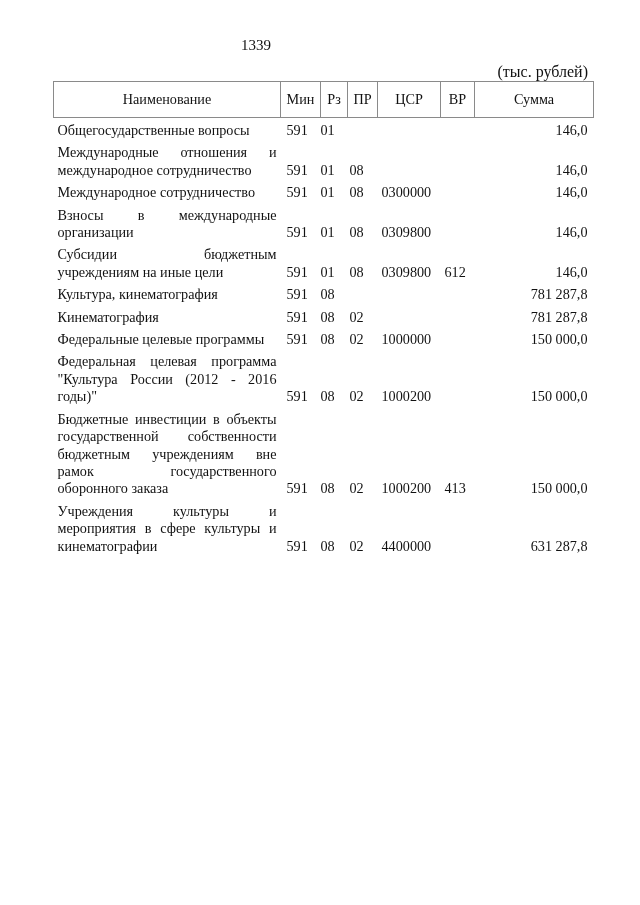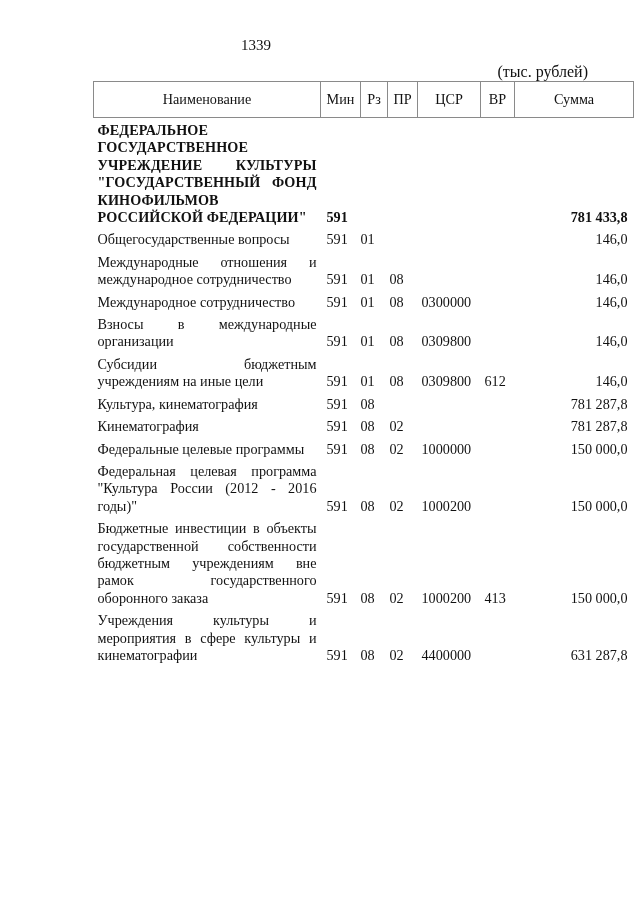--- a/index.html
+++ b/index.html
@@ -9,21 +9,21 @@
   }
   .page-number {
     position: absolute; top: 37px; left: 0; width: 512px; text-align: center;
     font-size: 15px;
   }
   .units {
     position: absolute; top: 63px; right: 52px; font-size: 16px;
   }
   table.budget {
     position: absolute; top: 81px; left: 53px;
-    border-collapse: collapse; table-layout: fixed; width: 540px; margin-left: 40px;
+    border-collapse: collapse; table-layout: fixed; width: 540px;
   }
   table.budget col.c-name { width: 227px; }
   table.budget col.c-min  { width: 40px; }
   table.budget col.c-rz   { width: 27px; }
   table.budget col.c-pr   { width: 30px; }
   table.budget col.c-csr  { width: 63px; }
   table.budget col.c-vr   { width: 34px; }
   table.budget col.c-sum  { width: 119px; }
   thead th {
     border: 1px solid #8a8a8a; font-weight: normal; height: 35px;
@@ -65,29 +65,20 @@
       <th>Наименование</th>
       <th>Мин</th>
       <th>Рз</th>
       <th>ПР</th>
       <th>ЦСР</th>
       <th>ВР</th>
       <th>Сумма</th>
     </tr>
   </thead>
   <tbody id="rows">
-      <tr class="bold">
-        <td class="name">ФЕДЕРАЛЬНОЕ ГОСУДАРСТВЕННОЕ УЧРЕЖДЕНИЕ КУЛЬТУРЫ "ГОСУДАРСТВЕННЫЙ ФОНД КИНОФИЛЬМОВ РОССИЙСКОЙ ФЕДЕРАЦИИ"</td>
-        <td class="min">591</td>
-        <td class="rz"></td>
-        <td class="pr"></td>
-        <td class="csr"></td>
-        <td class="vr"></td>
-        <td class="sum">781 433,8</td>
-      </tr>
       <tr>
         <td class="name">Общегосударственные вопросы</td>
         <td class="min">591</td>
         <td class="rz">01</td>
         <td class="pr"></td>
         <td class="csr"></td>
         <td class="vr"></td>
         <td class="sum">146,0</td>
       </tr>
       <tr>

